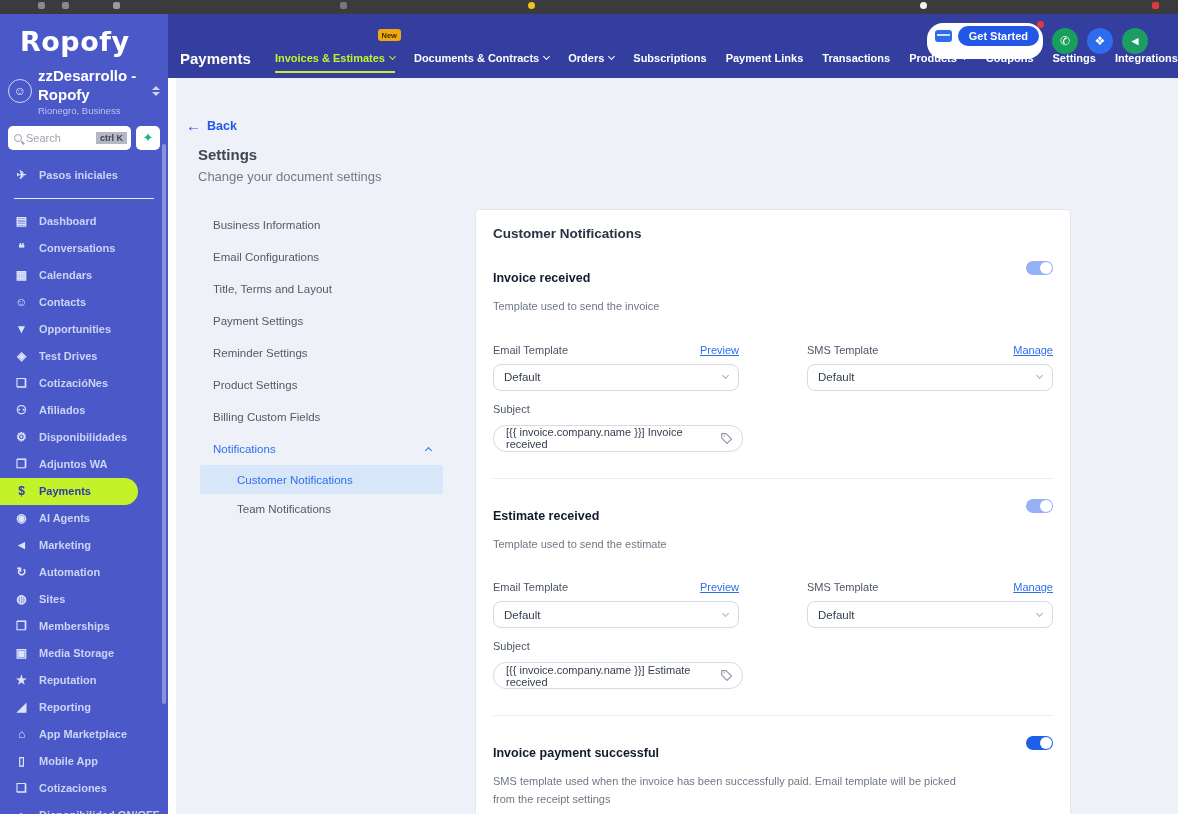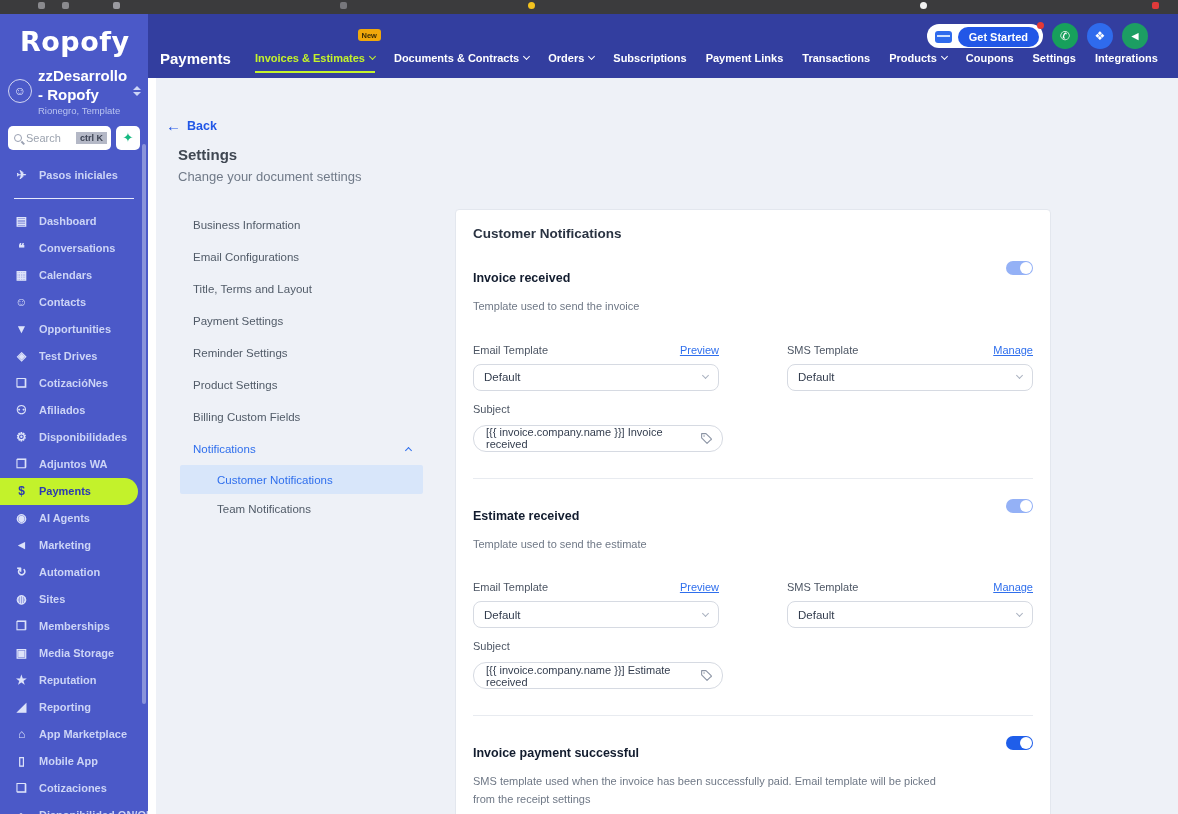--- a/index.html
+++ b/index.html
@@ -5,21 +5,21 @@
   * { box-sizing:border-box; margin:0; padding:0; }
   html,body { width:1178px; height:814px; overflow:hidden; font-family:"Liberation Sans",sans-serif; background:#eef1f7; }
 
   
   .browser-bar { height:14px; background:#3b3b3d; position:relative; }
   .fav { position:absolute; top:2px; width:7px; height:7px; border-radius:2px; }
 
   .app { display:flex; height:800px; }
 
   
-  .sidebar { width:148px; flex:none; background:#4b59c8; position:relative; overflow:hidden; }
+  .sidebar { width:168px; flex:none; background:#4b59c8; position:relative; overflow:hidden; }
   .logo { color:#fff; font-size:27px; font-weight:800; letter-spacing:.5px; padding:12px 0 0 20px; font-family:"DejaVu Sans",sans-serif; }
   .account { display:flex; align-items:center; gap:6px; margin:10px 6px 0 8px; }
   .avatar { width:24px; height:24px; border-radius:50%; border:1.5px solid rgba(255,255,255,.75); color:#e6eafc; font-size:12px; display:flex; align-items:center; justify-content:center; flex:none; }
   .acct-name { color:#fff; font-size:15px; font-weight:700; line-height:1.25; }
   .acct-loc  { color:#b9c3f0; font-size:9.5px; }
   .acct-chevrons { margin-left:auto; display:flex; flex-direction:column; gap:2px; align-items:center; padding-right:2px; }
   .tri-up   { width:0; height:0; border-left:4px solid transparent; border-right:4px solid transparent; border-bottom:4px solid #cdd5f6; }
   .tri-down { width:0; height:0; border-left:4px solid transparent; border-right:4px solid transparent; border-top:4px solid #cdd5f6; }
 
   .search-row { display:flex; gap:5px; margin:10px 8px 0 8px; }
@@ -43,21 +43,21 @@
   .topnav { height:64px; background:#333e9f; position:relative; flex:none; }
   .nav-menu { position:absolute; left:12px; bottom:0; height:40px; display:flex; align-items:center; }
   .nav-title { color:#fff; font-weight:700; font-size:15px; margin-right:24px; }
   .tab { position:relative; height:40px; display:flex; align-items:center; gap:5px; margin-right:19px; color:#fff; font-size:11px; font-weight:700; cursor:pointer; white-space:nowrap; }
   .tab.active { color:#c3f22b; }
   .tab.active .underline { position:absolute; left:0; right:0; bottom:5px; height:2px; background:#c3f22b; }
   .chev { width:5px; height:5px; border-right:1.7px solid currentColor; border-bottom:1.7px solid currentColor; transform:rotate(45deg); margin-top:-3px; }
   .chev.up { transform:rotate(225deg); margin-top:3px; }
   .badge-new { position:absolute; top:-9px; right:-6px; background:#f0a80b; color:#3a2c05; font-size:7.5px; font-weight:700; padding:1.5px 4px; border-radius:3px; }
   .nav-right { position:absolute; top:9px; right:44px; display:flex; align-items:center; gap:9px; }
-  .getstarted { background:#fff; border-radius:16px; padding:3px 4px 1px 8px; display:flex; align-items:center; gap:6px; position:relative; cursor:pointer; }
+  .getstarted { background:#fff; border-radius:16px; padding:3px 4px 13px 8px; display:flex; align-items:center; gap:6px; position:relative; cursor:pointer; }
   .card-ic { width:17px; height:12px; background:#2f6bed; border-radius:3px; position:relative; }
   .card-ic::after { content:""; position:absolute; left:2px; right:2px; top:4px; height:2px; background:#cfe0ff; }
   .gs-pill { background:#2257e7; color:#fff; font-size:11px; font-weight:700; border-radius:13px; padding:4px 11px; }
   .red-dot { position:absolute; top:-2px; right:-1px; width:7px; height:7px; border-radius:50%; background:#e53935; }
   .circ { width:26px; height:26px; border-radius:50%; display:flex; align-items:center; justify-content:center; color:#fff; font-size:12px; cursor:pointer; flex:none; }
   .circ.phone { background:#17a05c; }
   .circ.launch { background:#2f6bed; }
   .circ.mega { background:#1c9e63; margin-right:-14px; }
 
   
@@ -109,21 +109,21 @@
 </div>
 
 <div class="app">
 
   <aside class="sidebar">
     <div class="logo">Ropofy</div>
     <div class="account">
       <div class="avatar">☺</div>
       <div>
         <div class="acct-name">zzDesarrollo - Ropofy</div>
-        <div class="acct-loc">Rionegro, Template</div>
+        <div class="acct-loc">Rionegro, Business</div>
       </div>
       <div class="acct-chevrons">
         <span class="tri-up"></span>
           <span class="tri-down"></span>
       </div>
     </div>
     <div class="search-row">
       <div class="search-box">
         <span class="mag"></span>
         <span class="search-ph">Search</span>

